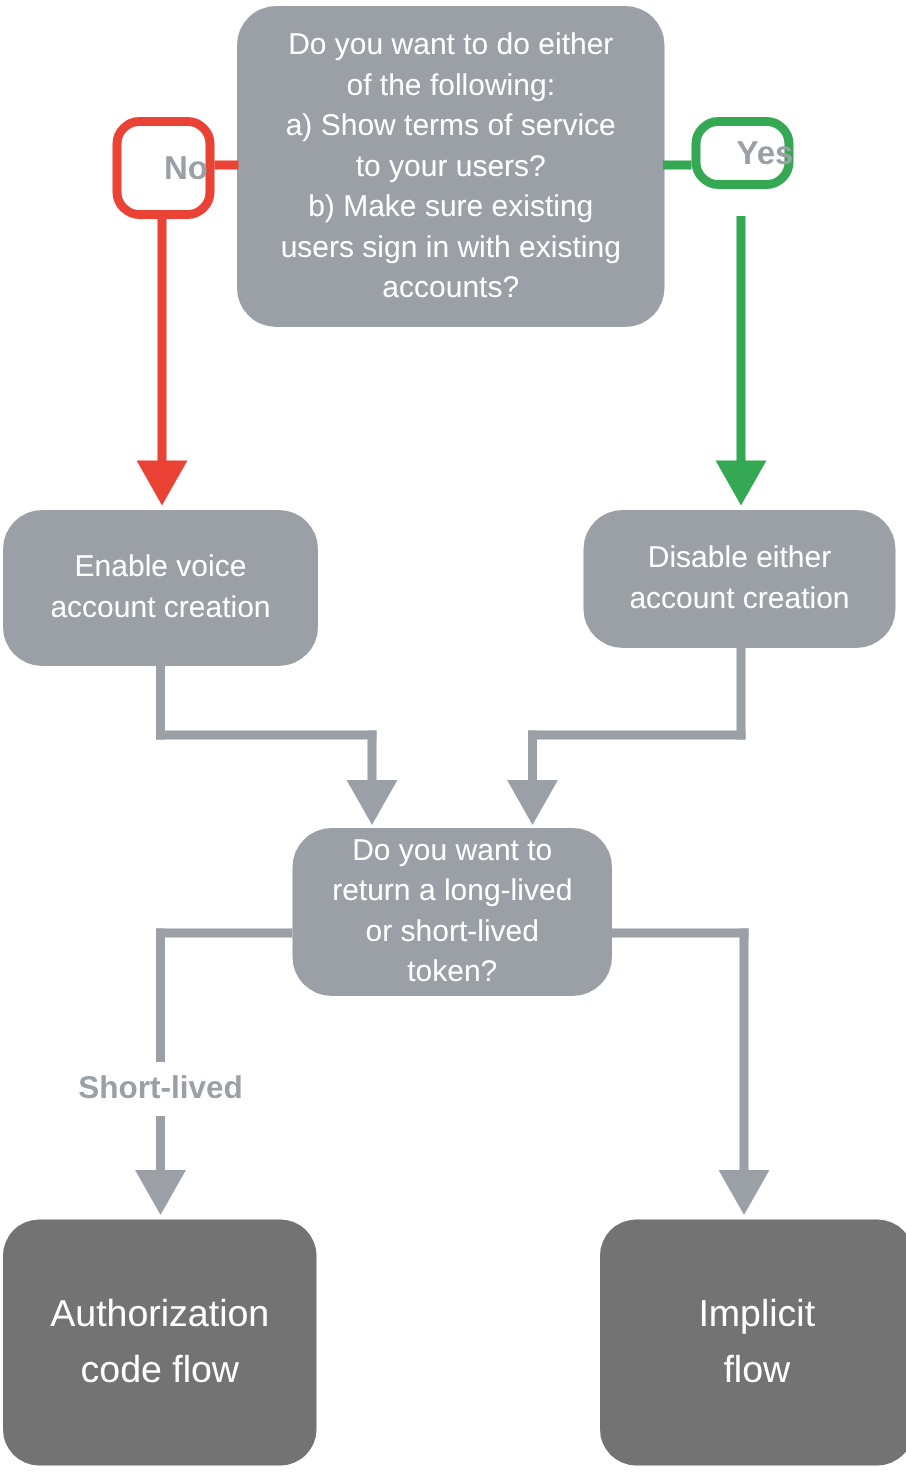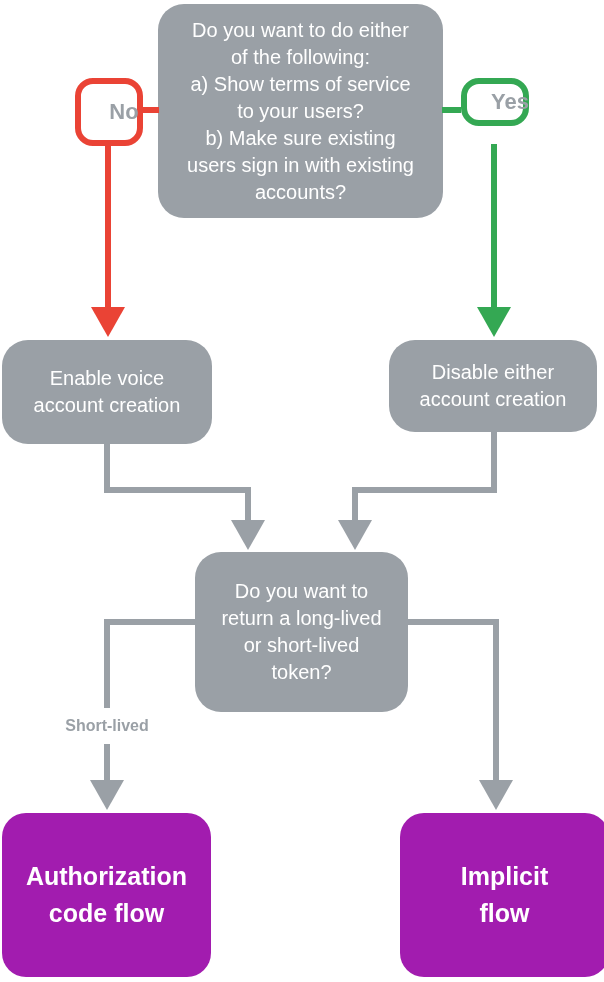--- a/index.html
+++ b/index.html
@@ -22,26 +22,26 @@
   }
   .node-gray {
     background: #9AA0A6;
     color: #ffffff;
     border-radius: 26px;
     font-size: 20px;
     line-height: 27px;
     font-weight: 400;
   }
   .node-blue {
-    background: #a21caf;
+    background: #737373;
     color: #ffffff;
     border-radius: 24px;
     font-size: 25px;
     line-height: 37px;
-    font-weight: 700;
+    font-weight: 400;
   }
   .badge {
     position: absolute;
     box-sizing: border-box;
     background: #ffffff;
     border-radius: 18px;
     display: flex;
     align-items: center;
     justify-content: center;
     color: #9AA0A6;
@@ -66,21 +66,21 @@
   .arrowhead-green { border-top: 30px solid #34A853; }
   .arrowhead-gray  { border-top: 30px solid #9AA0A6; }
   .edge-label {
     position: absolute;
     box-sizing: border-box;
     background: #ffffff;
     display: flex;
     align-items: center;
     justify-content: center;
     color: #9AA0A6;
-    font-size: 16px;
+    font-size: 21px;
     font-weight: 700;
   }
 </style>
 </head>
 <body>
 
 <div class="canvas">
 
   <div class="node node-gray" style="left:158px; top:4px; width:285px; height:214px; padding:24px 12px;">
     <span>Do you want to do either
@@ -118,21 +118,21 @@
   <div class="seg seg-gray" style="left:104px; top:432px; width:6px; height:61px;"></div>
   <div class="seg seg-gray" style="left:104px; top:487px; width:147px; height:6px;"></div>
   <div class="seg seg-gray" style="left:245px; top:487px; width:6px; height:35px;"></div>
   <div class="arrowhead arrowhead-gray" style="left:231px; top:520px;"></div>
 
   <div class="seg seg-gray" style="left:491px; top:432px; width:6px; height:61px;"></div>
   <div class="seg seg-gray" style="left:352px; top:487px; width:145px; height:6px;"></div>
   <div class="seg seg-gray" style="left:352px; top:487px; width:6px; height:35px;"></div>
   <div class="arrowhead arrowhead-gray" style="left:338px; top:520px;"></div>
 
-  <div class="node node-gray" style="left:195px; top:552px; width:213px; height:160px; padding:8px 10px;">
+  <div class="node node-gray" style="left:195px; top:552px; width:213px; height:112px; padding:8px 10px;">
     <span>Do you want to
 return a long-lived
 or short-lived
 token?</span>
   </div>
 
   <div class="seg seg-gray" style="left:104px; top:619px; width:91px; height:6px;"></div>
   <div class="seg seg-gray" style="left:104px; top:619px; width:6px; height:162px;"></div>
   <div class="arrowhead arrowhead-gray" style="left:90px; top:780px;"></div>
   <div class="edge-label" style="left:22px; top:708px; width:170px; height:36px;">

